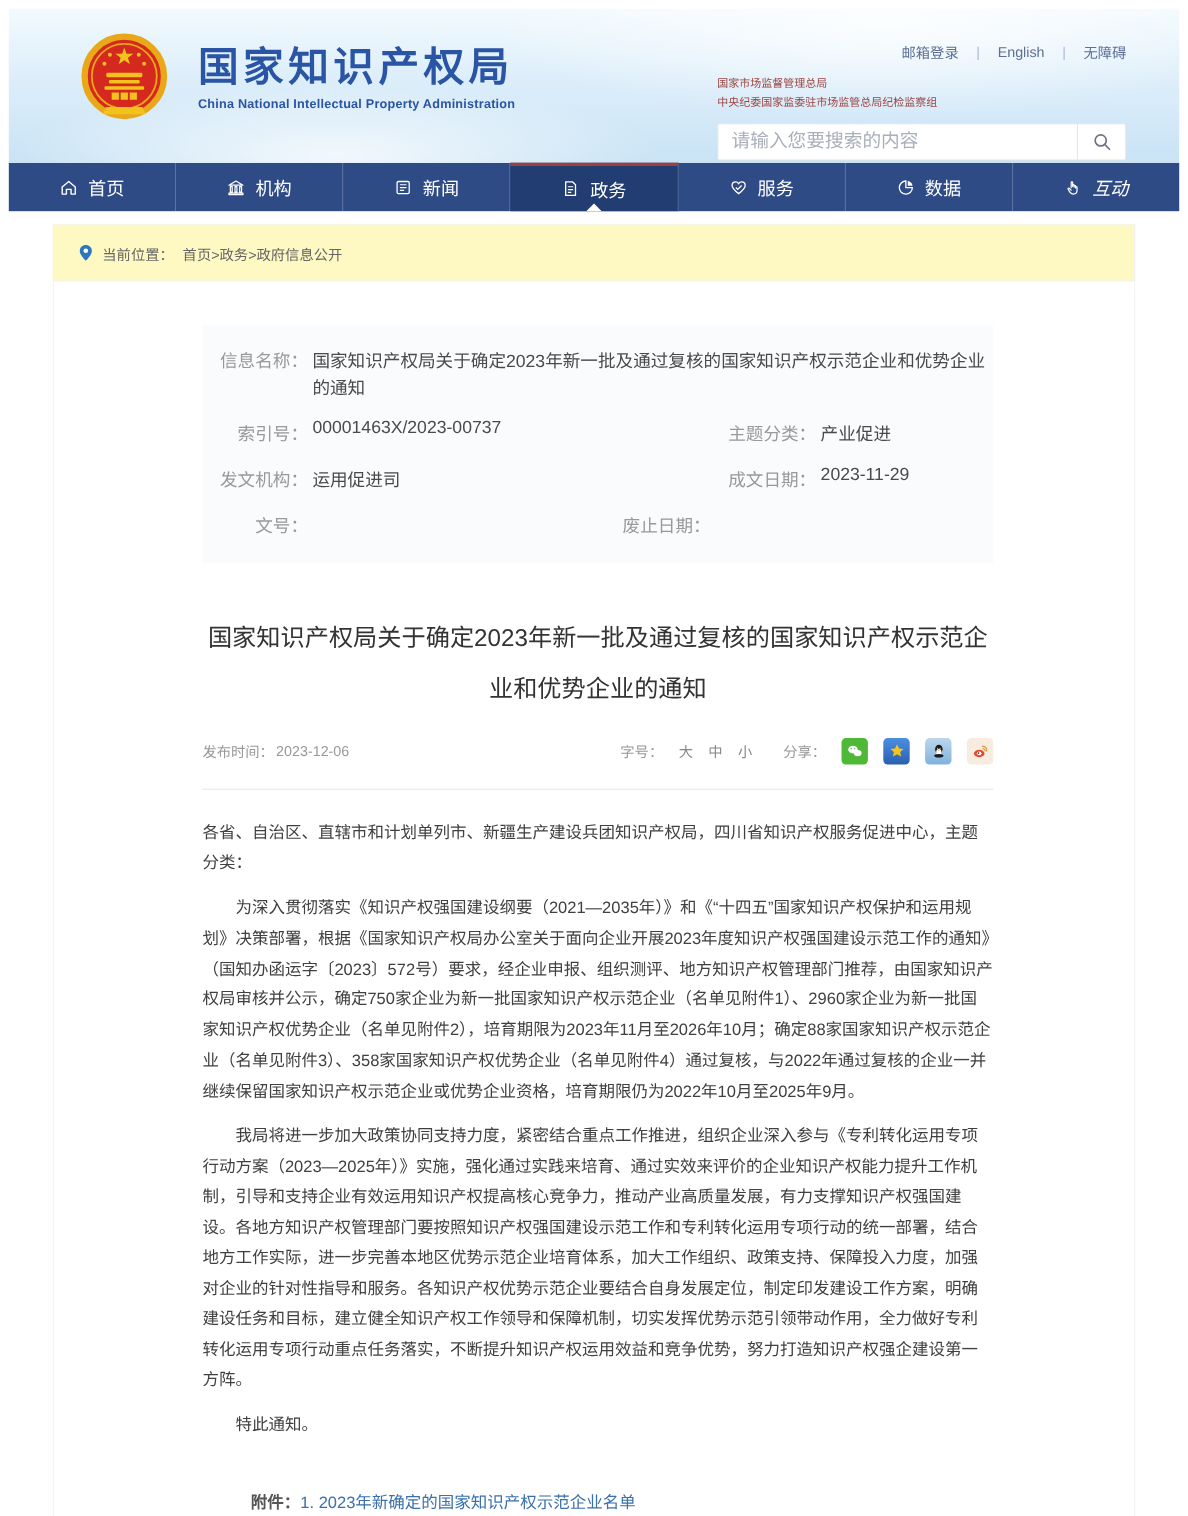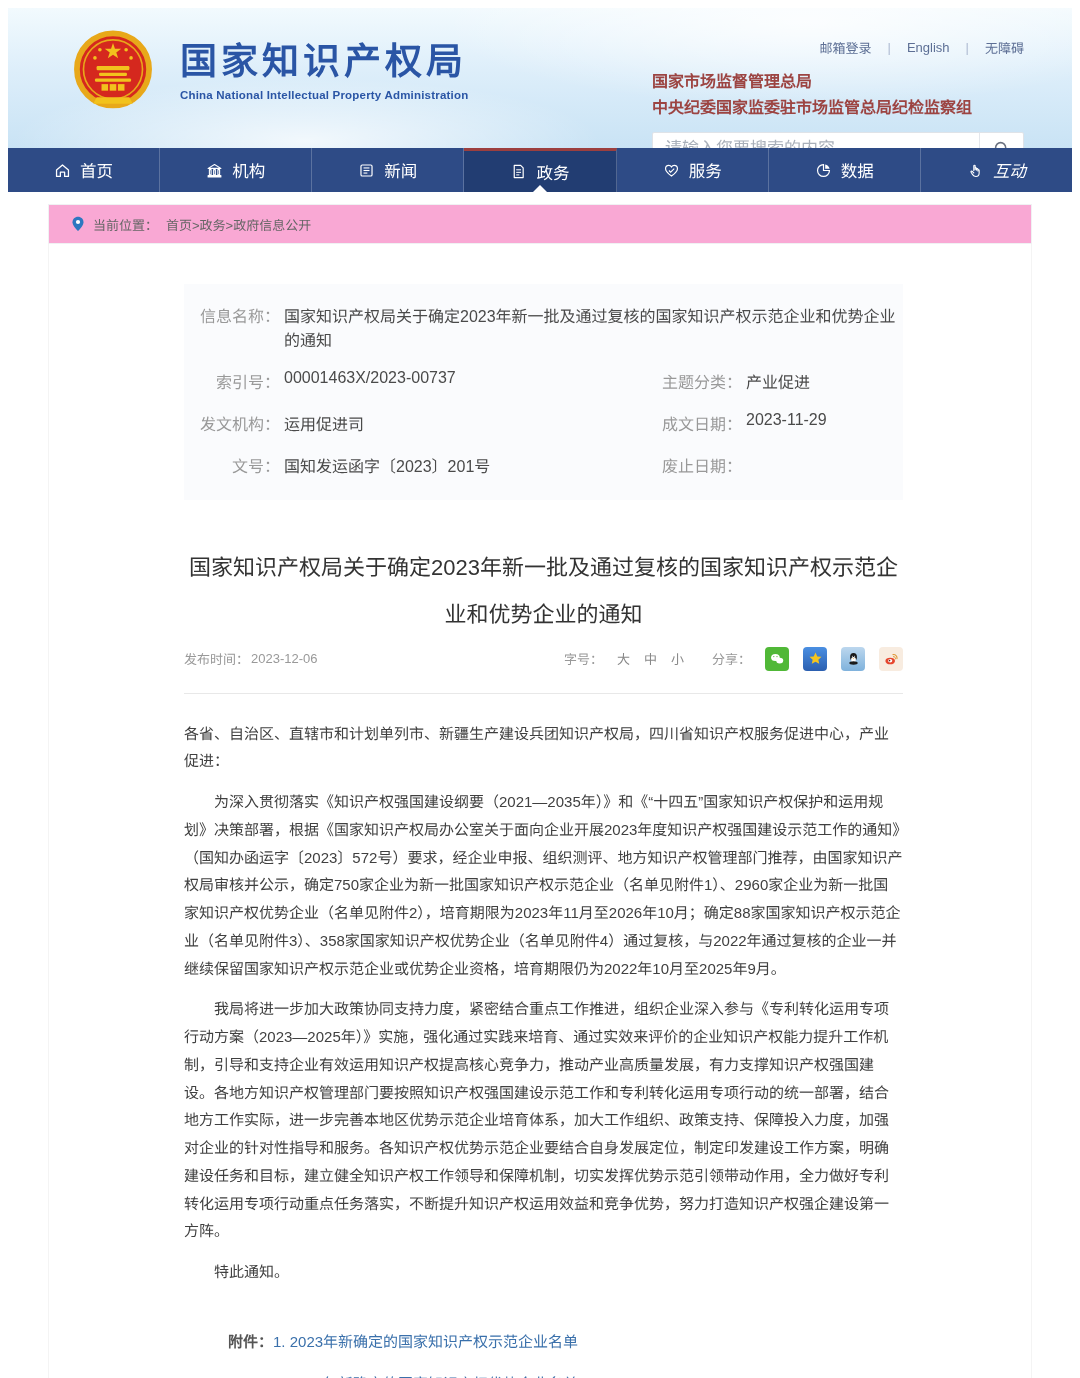--- a/index.html
+++ b/index.html
@@ -17,60 +17,60 @@
   .logo-group{ position:absolute; left:64px; top:22px; display:flex; align-items:center; }
   .emblem{ width:82px; height:82px; flex:0 0 auto; }
   .site-titles{ margin-left:26px; }
   .site-name{ color:#2a55a5; font-size:37px; font-weight:bold; letter-spacing:4px; line-height:1.15; }
   .site-name-en{ color:#2a55a5; font-size:11.5px; font-weight:bold; margin-top:6px; letter-spacing:.2px; }
 
   .header-right{ position:absolute; right:48px; top:30px; width:372px; }
   .top-links{ display:flex; justify-content:flex-end; align-items:center; font-size:13px; color:#5d6f95; }
   .top-links a{ color:#5d6f95; text-decoration:none; cursor:pointer; }
   .top-links .sep{ margin:0 16px; color:#aebbd2; }
-  .org-links{ margin-top:12px; font-size:16px; color:#9c4442; line-height:1.65; font-weight:bold; }
+  .org-links{ margin-top:12px; font-size:10px; color:#9c4442; line-height:1.65; font-weight:normal; }
   .org-links div{ cursor:pointer; }
   .search-box{ margin-top:10px; height:34px; background:#fff; border:1px solid #dfe3e8; border-radius:2px;
     display:flex; align-items:center; }
   .search-box input{ flex:1; border:none; outline:none; height:100%; padding:0 12px; font-size:17px; color:#333;
     font-family:"Liberation Sans","DejaVu Sans",sans-serif; background:transparent; }
   .search-box input::placeholder{ color:#a9b0ba; }
   .search-btn{ width:44px; height:100%; display:flex; align-items:center; justify-content:center;
     border-left:1px solid #e4e7ec; cursor:pointer; background:transparent; border-top:none;border-right:none;border-bottom:none; }
 
   
   .navbar{ display:flex; height:44px; background:#2e4b86; }
   .nav-item{ flex:1; display:flex; align-items:center; justify-content:center; gap:9px;
     color:#fff; font-size:16.5px; cursor:pointer; position:relative; border-right:1px solid rgba(255,255,255,.22); }
   .nav-item:last-child{ border-right:none;font-style:italic; }
   .nav-item .nicon{ display:flex; align-items:center; }
   .nav-item.active{ background:#223d72; border-top:3px solid #9c3f3f; }
   .nav-item.active::after{ content:""; position:absolute; bottom:0; left:50%; transform:translateX(-50%);
     border-left:7px solid transparent; border-right:7px solid transparent; border-bottom:7px solid #ffffff; }
 
   
-  .breadcrumb-bar{ margin:12px 40px 0 40px; height:40px; background:#f9a8d4; border:1px solid #f0f1f3;
+  .breadcrumb-bar{ margin:12px 40px 0 40px; height:52px; background:#fef9c3; border:1px solid #f0f1f3;
     display:flex; align-items:center; padding:0 22px; font-size:13px; color:#666; }
   .breadcrumb-bar .crumb-text{ margin-left:8px; }
 
   
   .content-card{ margin:0 40px; background:#fff; border:1px solid #f4f4f4; border-top:none;
     padding:40px 128px 56px 135px; }
 
   
   .meta-box{ background:#fafbfd; padding:10px 0 14px 0; }
   .meta-row{ display:grid; grid-template-columns:96px 1fr; align-items:start; padding:9px 0; font-size:16px; }
   .meta-row.two-col{ grid-template-columns:96px 366px 96px 1fr; }
   .meta-label{ color:#999; text-align:right; white-space:nowrap; }
   .meta-value{ color:#4a4a4a; padding-left:4px; }
 
   
   .doc-title{ margin:44px auto 0 auto; max-width:760px; text-align:center; font-size:22px; font-weight:500;
     color:#333; line-height:2.15; }
-  .pub-row{ margin-top:8px; display:flex; align-items:center; font-size:13px; color:#999; }
+  .pub-row{ margin-top:20px; display:flex; align-items:center; font-size:13px; color:#999; }
   .pub-left{ display:flex; align-items:center; gap:2px; }
   .pub-right{ margin-left:auto; display:flex; align-items:center; gap:28px; }
   .fontsize-group{ display:flex; align-items:center; gap:14px; color:#999; }
   .fontsize-group span.opt{ color:#888; cursor:pointer; }
   .share-group{ display:flex; align-items:center; gap:14px; }
   .share-icon{ width:24px; height:24px; border-radius:4px; display:flex; align-items:center; justify-content:center; cursor:pointer; }
   .divider{ border:none; border-top:1px solid #e8e8e8; margin:22px 0 0 0; }
 
   .article-body{ margin-top:26px; font-size:15px; color:#404040; line-height:1.85; }
   .article-body p{ margin:0 0 13px 0; }
@@ -229,21 +229,20 @@
         <span class="meta-value">产业促进</span>
       </div>
       <div class="meta-row two-col">
         <span class="meta-label">发文机构：</span>
         <span class="meta-value">运用促进司</span>
         <span class="meta-label">成文日期：</span>
         <span class="meta-value">2023-11-29</span>
       </div>
       <div class="meta-row two-col">
         <span class="meta-label">文号：</span>
-        <span class="meta-value">国知发运函字〔2023〕201号</span>
         <span class="meta-label">废止日期：</span>
         <span class="meta-value"></span>
       </div>
     </section>
 
     <h1 class="doc-title">国家知识产权局关于确定2023年新一批及通过复核的国家知识产权示范企业和优势企业的通知</h1>
 
     <div class="pub-row">
       <div class="pub-left">
         <span>发布时间：</span>
@@ -290,21 +289,21 @@
                 <path d="M13 7 C14.6 6.8 16 8.2 15.7 9.8" fill="none" stroke="#e09a3c" stroke-width="1.2" stroke-linecap="round"></path>
               </svg>
           </span>
         </div>
       </div>
     </div>
 
     <hr class="divider">
 
     <article class="article-body">
-      <p>各省、自治区、直辖市和计划单列市、新疆生产建设兵团知识产权局，四川省知识产权服务促进中心，产业促进：</p>
+      <p>各省、自治区、直辖市和计划单列市、新疆生产建设兵团知识产权局，四川省知识产权服务促进中心，主题分类：</p>
       <p class="indent">为深入贯彻落实《知识产权强国建设纲要（2021—2035年）》和《“十四五”国家知识产权保护和运用规划》决策部署，根据《国家知识产权局办公室关于面向企业开展2023年度知识产权强国建设示范工作的通知》（国知办函运字〔2023〕572号）要求，经企业申报、组织测评、地方知识产权管理部门推荐，由国家知识产权局审核并公示，确定750家企业为新一批国家知识产权示范企业（名单见附件1）、2960家企业为新一批国家知识产权优势企业（名单见附件2），培育期限为2023年11月至2026年10月；确定88家国家知识产权示范企业（名单见附件3）、358家国家知识产权优势企业（名单见附件4）通过复核，与2022年通过复核的企业一并继续保留国家知识产权示范企业或优势企业资格，培育期限仍为2022年10月至2025年9月。</p>
       <p class="indent">我局将进一步加大政策协同支持力度，紧密结合重点工作推进，组织企业深入参与《专利转化运用专项行动方案（2023—2025年）》实施，强化通过实践来培育、通过实效来评价的企业知识产权能力提升工作机制，引导和支持企业有效运用知识产权提高核心竞争力，推动产业高质量发展，有力支撑知识产权强国建设。各地方知识产权管理部门要按照知识产权强国建设示范工作和专利转化运用专项行动的统一部署，结合地方工作实际，进一步完善本地区优势示范企业培育体系，加大工作组织、政策支持、保障投入力度，加强对企业的针对性指导和服务。各知识产权优势示范企业要结合自身发展定位，制定印发建设工作方案，明确建设任务和目标，建立健全知识产权工作领导和保障机制，切实发挥优势示范引领带动作用，全力做好专利转化运用专项行动重点任务落实，不断提升知识产权运用效益和竞争优势，努力打造知识产权强企建设第一方阵。</p>
       <p class="indent">特此通知。</p>
     </article>
 
     <section class="attachments">
       <div class="attach-row">
         <span class="attach-label">附件：</span>
         <div class="attach-list">
           <a>1. 2023年新确定的国家知识产权示范企业名单</a>

